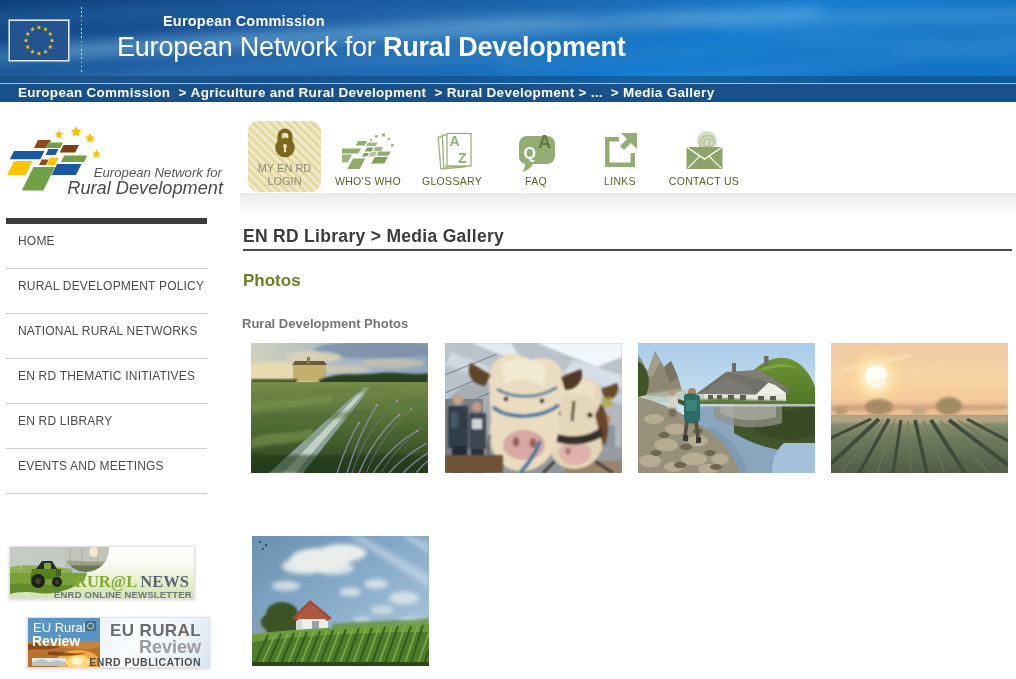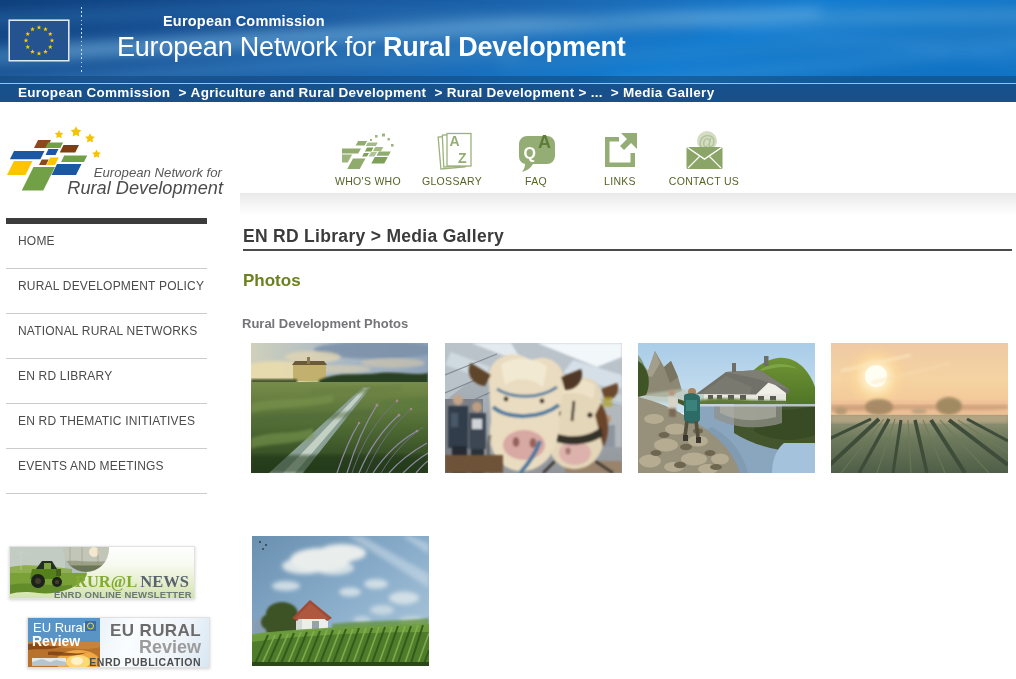--- a/index.html
+++ b/index.html
@@ -114,22 +114,22 @@
     <text x="222" y="62" text-anchor="end" font-style="italic" font-size="13.2" fill="#585858">European Network for</text>
     <text x="223" y="79" text-anchor="end" font-style="italic" font-size="18.2" fill="#4c4c4c">Rural Development</text>
   </svg>
 
   <div id="menu">
     <div class="bar"></div>
     <ul>
       <li>HOME</li>
       <li>RURAL DEVELOPMENT POLICY</li>
       <li>NATIONAL RURAL NETWORKS</li>
+      <li>EN RD THEMATIC INITIATIVES</li>
       <li>EN RD LIBRARY</li>
-      <li>EN RD THEMATIC INITIATIVES</li>
       <li>EVENTS AND MEETINGS</li>
     </ul>
   </div>
 
 
   <div class="banner" id="bn2" style="top:546px;">
     <div style="position:absolute;inset:0;background:linear-gradient(to bottom,#ffffff 0%,#f7faf0 35%,#e2ecc8 75%,#d2e2b0 100%)"></div>
     <svg width="110" height="53" style="position:absolute;left:0;top:0" viewBox="0 0 110 53">
       <defs>
         <clipPath id="blob2">
@@ -190,20 +190,31 @@
       <rect x="57" y="3" width="11" height="10" fill="#3a6ea8"></rect>
       <circle cx="62.5" cy="8" r="3" fill="none" stroke="#ffd830" stroke-width="1"></circle>
       <text x="5" y="14" font-size="13" fill="#ffffff">EU Rural</text>
       <text x="4" y="28" font-size="14" font-weight="bold" fill="#ffffff">Review</text>
     </svg>
     <div style="position:absolute;right:8px;top:3px;color:#6b6b6b;font-size:17px;font-weight:bold;letter-spacing:.4px;">EU RURAL</div>
     <div style="position:absolute;right:8px;top:19px;color:#9b9b9b;font-size:18px;font-weight:bold;">Review</div>
     <div style="position:absolute;right:8px;top:38px;color:#4d4d4d;font-size:10.5px;font-weight:bold;letter-spacing:.5px;">ENRD PUBLICATION</div>
   </div>
 
+  <div id="login">
+    <svg width="26" height="31" style="margin-top:6px">
+        <g fill="#7b681e">
+      <path d="M13 1.5 a7.5 7.5 0 0 1 7.5 7.5 v5.5 h-4.2 v-5.5 a3.3 3.3 0 0 0 -6.6 0 v5.5 H5.5 v-5.5 a7.5 7.5 0 0 1 7.5-7.5 z"></path>
+      <circle cx="13" cy="20.5" r="9.8"></circle>
+        </g>
+      <circle cx="13" cy="19" r="1.9" fill="#efe8c6"></circle>
+      <rect x="12" y="20" width="2.1" height="5.2" fill="#efe8c6"></rect>
+    </svg>
+    <div class="txt">MY EN RD<br>LOGIN</div>
+  </div>
 
   <svg class="navico" style="left:342px;top:133px" width="52" height="36" viewBox="0 0 52 36">
     <g transform="matrix(1,0,-0.55,1,0,0)">
       <rect x="20.5" y="8" width="9" height="4.5" fill="#8fac6c"></rect>
       <rect x="31" y="9.5" width="10" height="3.6" fill="#a3ba85"></rect>
       <rect x="33" y="14.5" width="6.5" height="4" fill="#7fa058"></rect>
       <rect x="8.5" y="15.5" width="19" height="5" fill="#8fac6c"></rect>
       <rect x="41" y="14" width="8" height="4.2" fill="#a3ba85"></rect>
       <rect x="33" y="20" width="5" height="3.6" fill="#7fa058"></rect>
       <rect x="39.5" y="19" width="6" height="4.6" fill="#b0c494"></rect>

